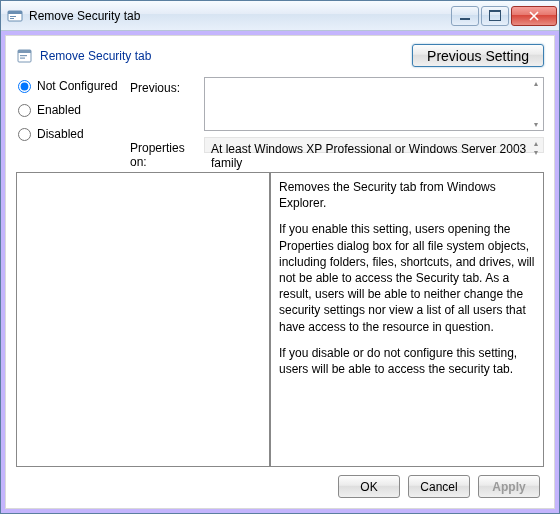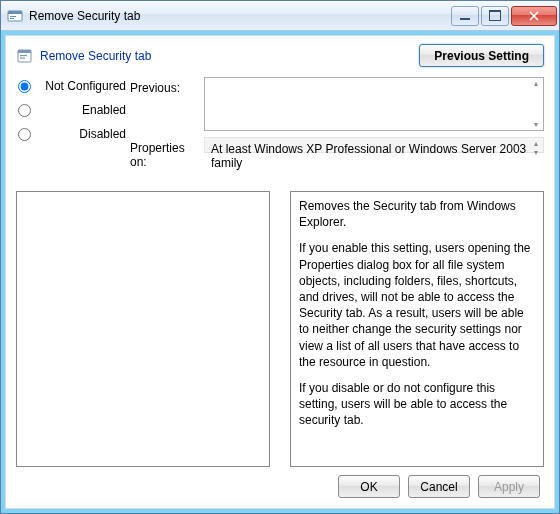--- a/index.html
+++ b/index.html
@@ -7,21 +7,21 @@
   body {
     font-family: "Segoe UI", Tahoma, sans-serif;
     font-size: 12px;
     color: #000;
     background: #fff;
   }
   .window {
     width: 560px;
     height: 514px;
     border: 1px solid #5a7fa0;
-    background: #7dd3fc;
+    background: #c4b5fd;
     display: flex;
     flex-direction: column;
     position: relative;
   }
   
   .titlebar {
     height: 30px;
     background: linear-gradient(to bottom, #f7fbff 0%, #e4ecf7 45%, #d7e4f2 46%, #e8f0fa 100%);
     border-bottom: 1px solid #b6c5d7;
     display: flex;
@@ -86,41 +86,39 @@
     font-size:12px;
   }
   .navbtn {
     height:23px;
     padding: 0 14px;
     border:1px solid #8a8a8a;
     border-radius:3px;
     background: linear-gradient(to bottom,#fdfdfd,#ebebeb 45%,#dddddd 46%,#f0f0f0);
     margin-left:8px;
     font-family:inherit;
-    font-size:12px;
+    font-size:14px;
     color:#000;
-    font-weight:bold;
   }
   .navbtn.highlight {
     border-color:#3c7fb1;
     box-shadow: 0 0 2px rgba(60,127,177,0.6);
   }
 
   .midgrid {
     display:grid;
     grid-template-columns: 110px 70px 1fr;
     column-gap: 4px;
   }
   .radios { padding-top:2px; }
   .radio-row {
     display:flex; align-items:center;
     margin-bottom:10px;
     font-size:12px;
     color:#000;
-    justify-content:space-between;
   }
   .radio-row input { margin:0 6px 0 2px; }
   .lbl-col {
     text-align:left;
     padding-top:4px;
   }
   .lbl { margin-bottom:46px; display:block; }
   .comment-box {
     height:54px;
     border:1px solid #abadb3;
@@ -149,22 +147,22 @@
   }
 
   .section-labels {
     display:flex;
     margin-top:14px;
     gap:16px;
   }
   .section-labels > div:first-child { width:254px; }
   .panels {
     display:flex;
-    gap:20px;
-    margin-top:22px;
+    gap:0;
+    margin-top:3px;
     flex:1;
     min-height:0;
     justify-content:flex-end;
   }
   .panel {
     border:1px solid #888;
     background:#fff;
     overflow:hidden;
   }
   .panel.options { width:254px; }
@@ -179,20 +177,21 @@
   }
   .footer .btn {
     width:62px; height:23px;
     border:1px solid #8a8a8a;
     border-radius:3px;
     background: linear-gradient(to bottom,#fdfdfd,#ebebeb 45%,#dddddd 46%,#f0f0f0);
     font-family:inherit; font-size:12px;
   }
   .footer .btn.disabled {
     color:#9a9a9a;
+    font-weight:bold;
   }
 </style>
 </head>
 <body>
 
 <div class="window">
 
   <div class="titlebar">
     <span class="icon">
       <svg viewBox="0 0 16 16" width="16" height="16">

